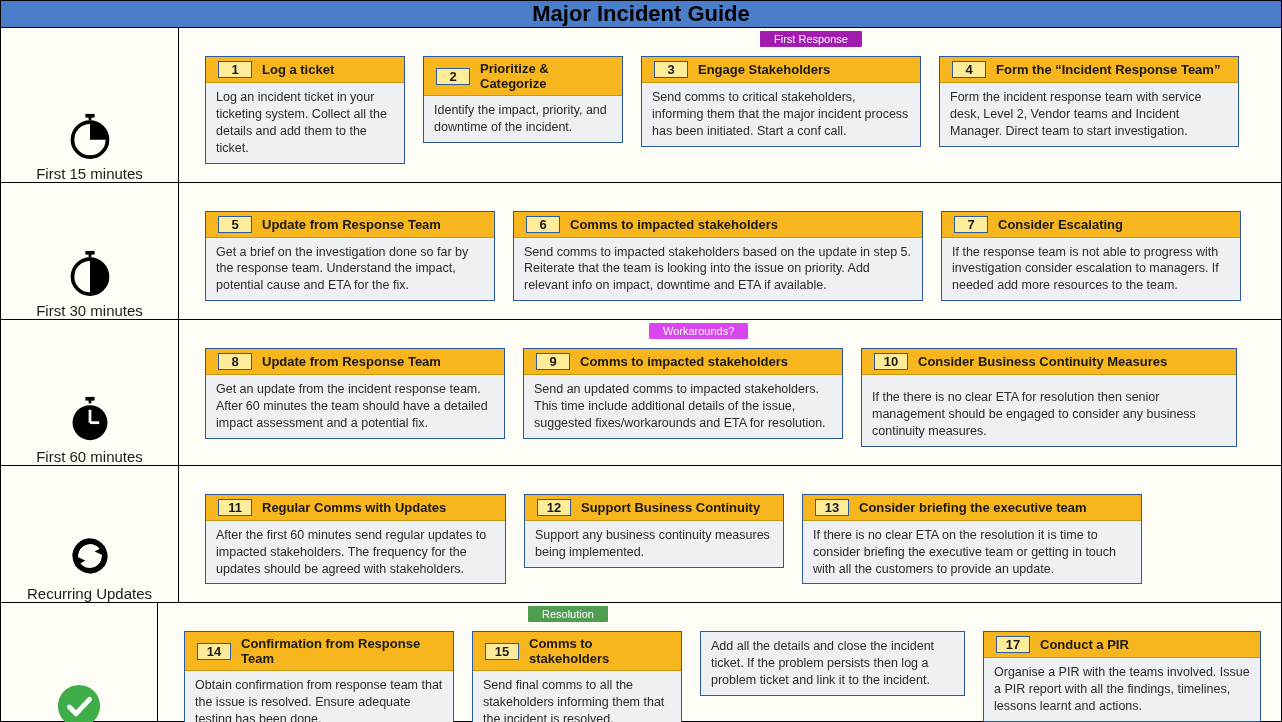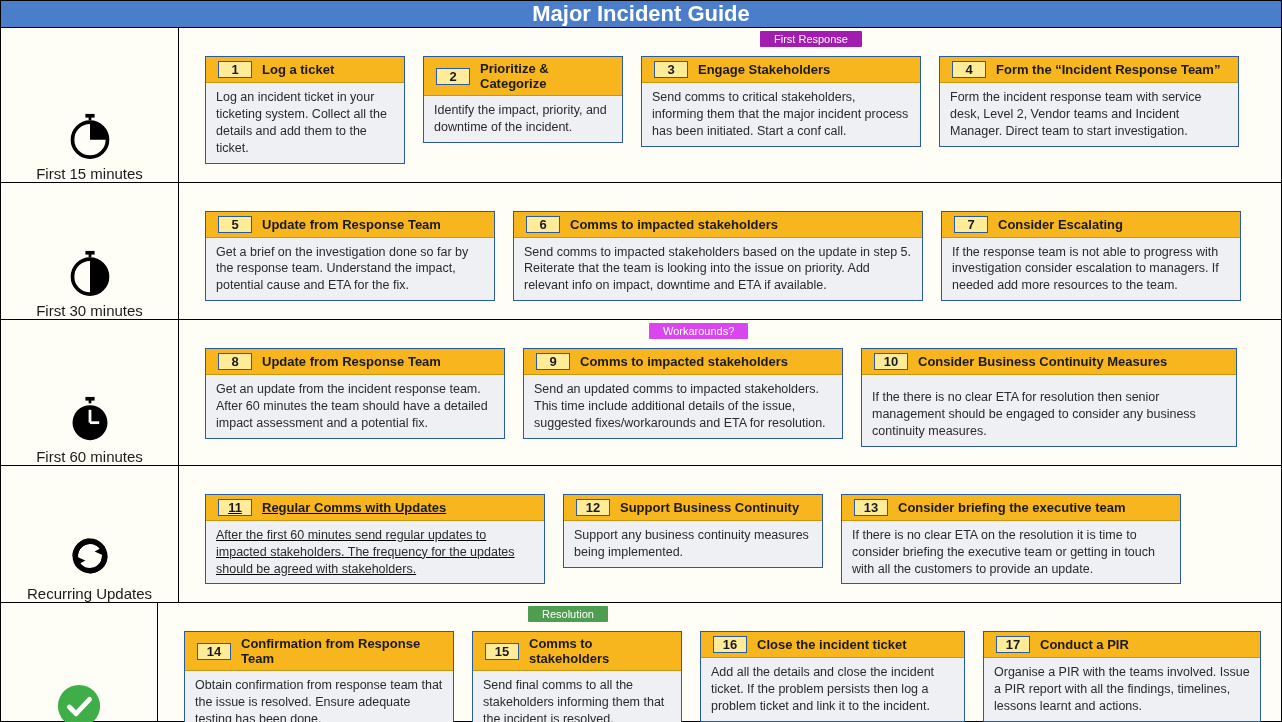--- a/index.html
+++ b/index.html
@@ -12,21 +12,21 @@
   .frame {
     width: 1282px;
     height: 722px;
     border: 1px solid #000;
     background: #fffef6;
     display: flex;
     flex-direction: column;
   }
   .titlebar {
     background: #4a7ecb;
-    color: #ffffff;
+    color: #000000;
     height: 46px;
     display: flex;
     align-items: center;
     justify-content: center;
     font-size: 22px;
     font-weight: bold;
     border-bottom: 1px solid #000;
   }
   .rows {
     flex: 1;
@@ -224,21 +224,21 @@
         <div class="row-label">
           <svg class="icon" viewBox="0 0 100 100">
             <path d="M50 18 A32 32 0 1 0 82 50" fill="none" stroke="#000" stroke-width="12"></path>
             <polygon points="82,50 82,28 60,40" fill="#000"></polygon>
             <path d="M50 82 A32 32 0 1 0 18 50" fill="none" stroke="#000" stroke-width="12"></path>
             <polygon points="18,50 18,72 40,60" fill="#000"></polygon>
           </svg>
           <div>Recurring Updates</div>
         </div>
         <div class="row-content">
-          <div class="card" style="width: 340px; text-decoration: underline;">
+          <div class="card" style="width: 301px;">
             <div class="card-head">
               <span class="num">11</span>
               <span>Regular Comms with Updates</span>
             </div>
             <div class="card-body">After the first 60 minutes send regular updates to impacted stakeholders. The frequency for the updates should be agreed with stakeholders.</div>
           </div>
           <div class="card" style="width: 260px;">
             <div class="card-head">
               <span class="num">12</span>
               <span>Support Business Continuity</span>
@@ -272,24 +272,20 @@
             <div class="card-body">Obtain confirmation from response team that the issue is resolved. Ensure adequate testing has been done.</div>
           </div>
           <div class="card" style="width: 210px;">
             <div class="card-head">
               <span class="num">15</span>
               <span>Comms to stakeholders</span>
             </div>
             <div class="card-body">Send final comms to all the stakeholders informing them that the incident is resolved.</div>
           </div>
           <div class="card" style="width: 265px;">
-            <div class="card-head">
-              <span class="num">16</span>
-              <span>Close the incident ticket</span>
-            </div>
             <div class="card-body">Add all the details and close the incident ticket. If the problem persists then log a problem ticket and link it to the incident.</div>
           </div>
           <div class="card" style="width: 278px;">
             <div class="card-head">
               <span class="num">17</span>
               <span>Conduct a PIR</span>
             </div>
             <div class="card-body">Organise a PIR with the teams involved. Issue a PIR report with all the findings, timelines, lessons learnt and actions.</div>
           </div>
         </div>

